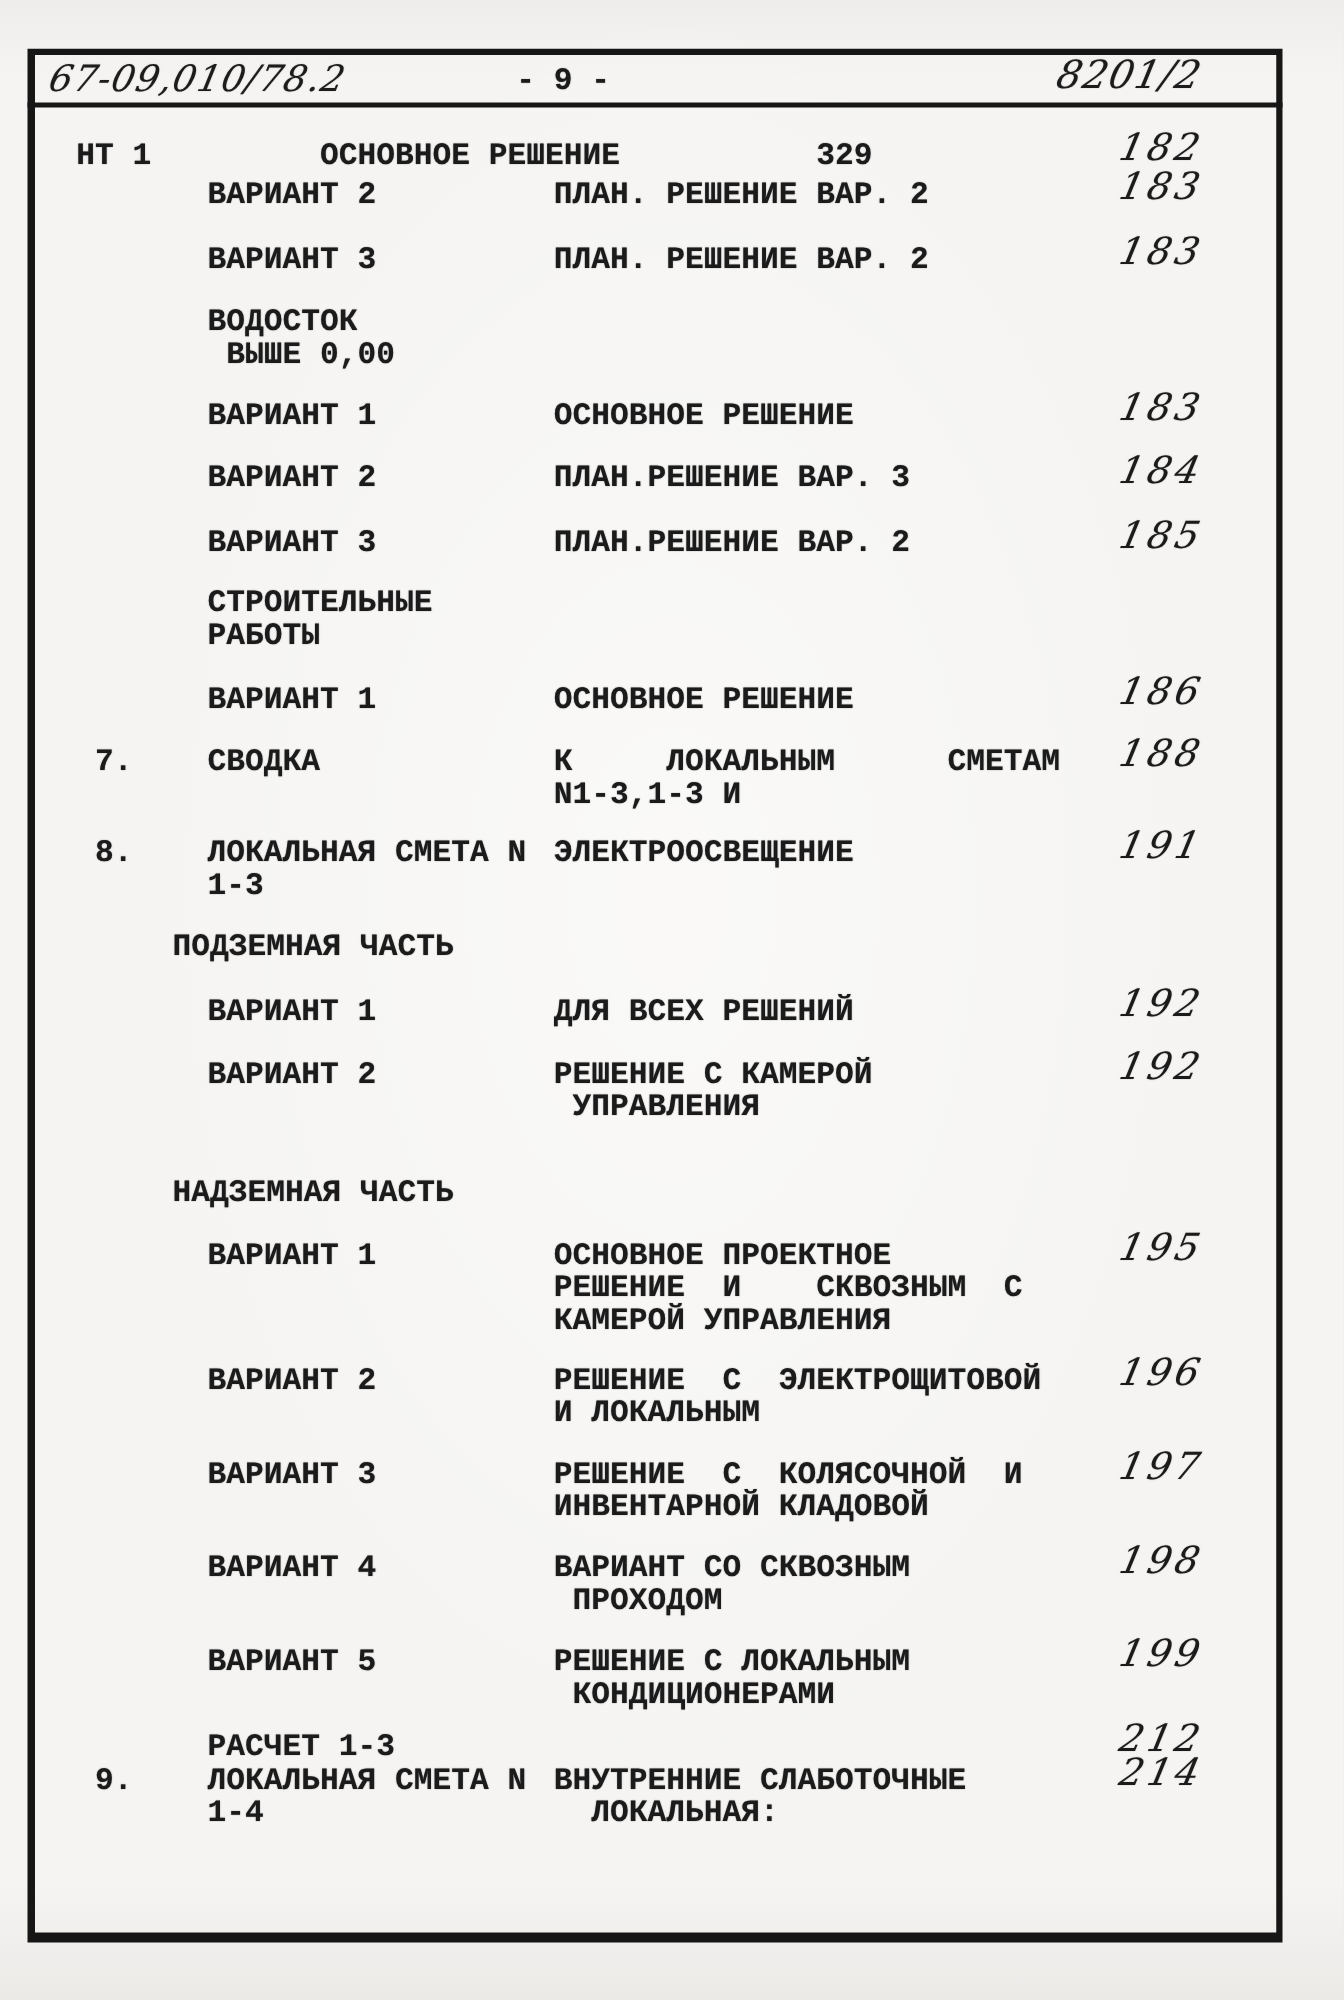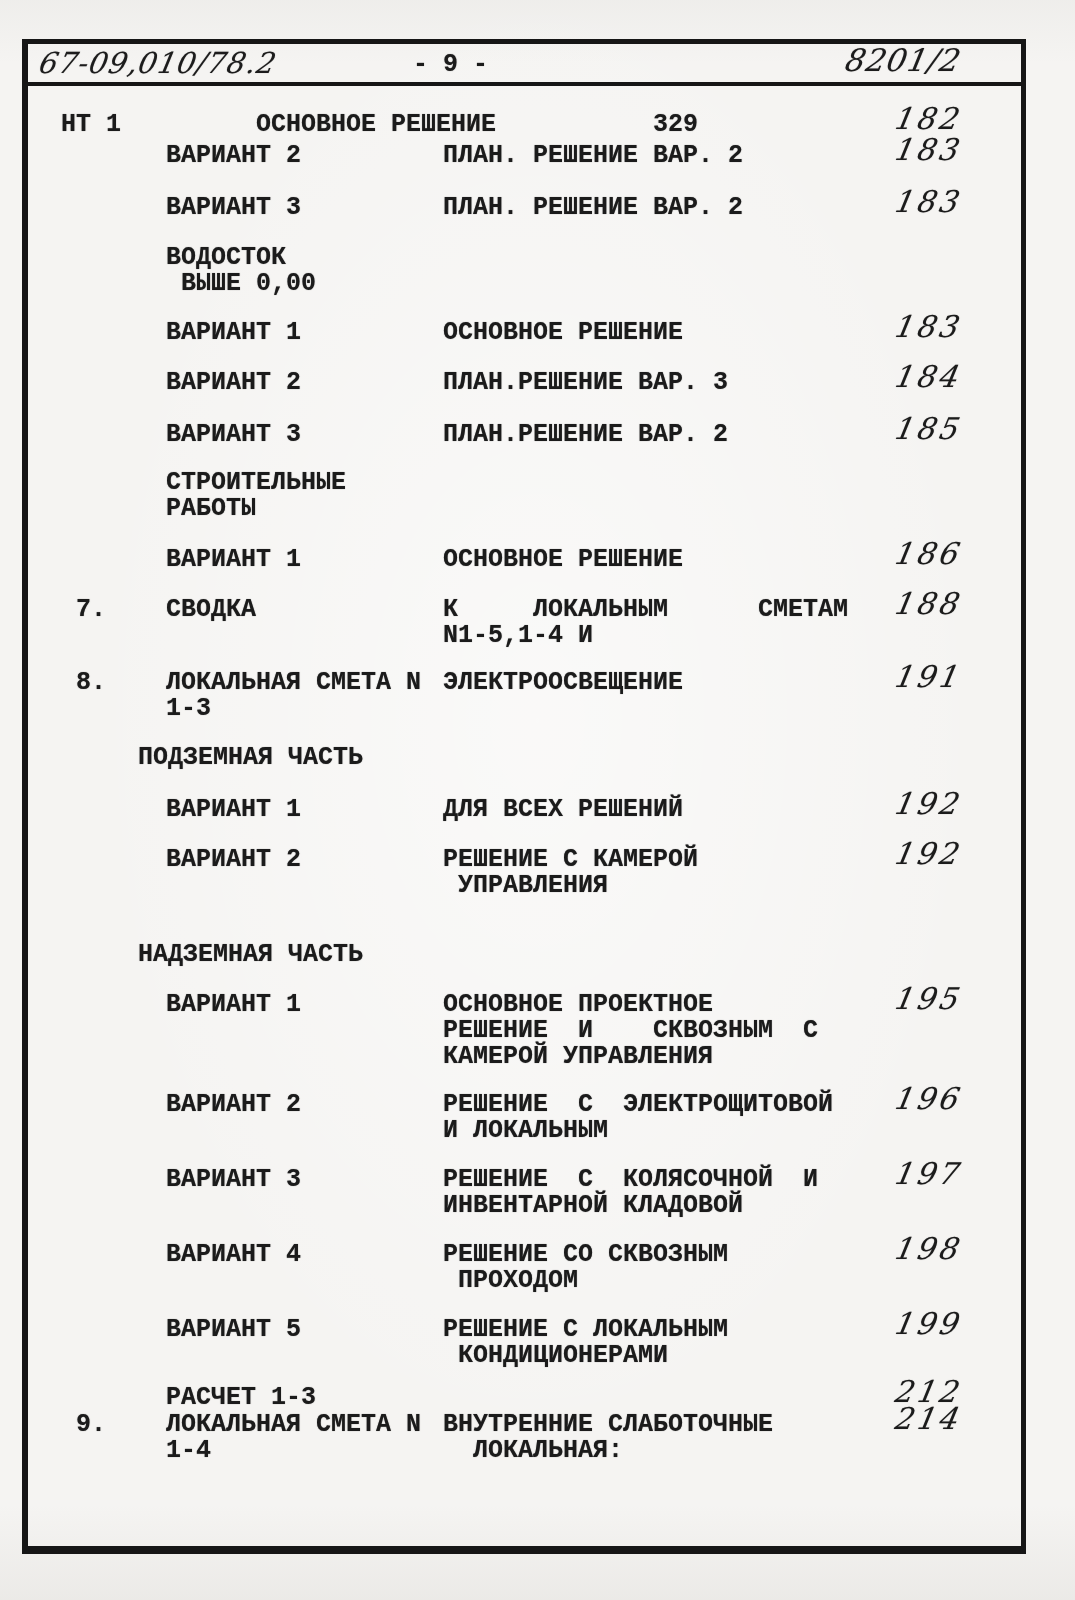--- a/index.html
+++ b/index.html
@@ -139,21 +139,21 @@
       </div>
       <div class="row" style="top: 547px;">
         <span class="cell c-name">ВАРИАНТ 1</span>
         <span class="cell c-desc">ОСНОВНОЕ РЕШЕНИЕ</span>
         <span class="cell c-page">186</span>
       </div>
       <div class="row" style="top: 597px;">
         <span class="cell c-num"> 7.</span>
         <span class="cell c-name">СВОДКА</span>
         <span class="cell c-desc">К     ЛОКАЛЬНЫМ      СМЕТАМ
-N1-5,1-4 И</span>
+N1-3,1-3 И</span>
         <span class="cell c-page">188</span>
       </div>
       <div class="row" style="top: 670px;">
         <span class="cell c-num"> 8.</span>
         <span class="cell c-name">ЛОКАЛЬНАЯ СМЕТА N
 1-3</span>
         <span class="cell c-desc">ЭЛЕКТРООСВЕЩЕНИЕ</span>
         <span class="cell c-page">191</span>
       </div>
       <div class="row" style="top: 745px;">
@@ -187,21 +187,21 @@
         <span class="cell c-page">196</span>
       </div>
       <div class="row" style="top: 1167px;">
         <span class="cell c-name">ВАРИАНТ 3</span>
         <span class="cell c-desc">РЕШЕНИЕ  С  КОЛЯСОЧНОЙ  И
 ИНВЕНТАРНОЙ КЛАДОВОЙ</span>
         <span class="cell c-page">197</span>
       </div>
       <div class="row" style="top: 1242px;">
         <span class="cell c-name">ВАРИАНТ 4</span>
-        <span class="cell c-desc">РЕШЕНИЕ СО СКВОЗНЫМ
+        <span class="cell c-desc">ВАРИАНТ СО СКВОЗНЫМ
  ПРОХОДОМ</span>
         <span class="cell c-page">198</span>
       </div>
       <div class="row" style="top: 1317px;">
         <span class="cell c-name">ВАРИАНТ 5</span>
         <span class="cell c-desc">РЕШЕНИЕ С ЛОКАЛЬНЫМ
  КОНДИЦИОНЕРАМИ</span>
         <span class="cell c-page">199</span>
       </div>
       <div class="row" style="top: 1385px;">

